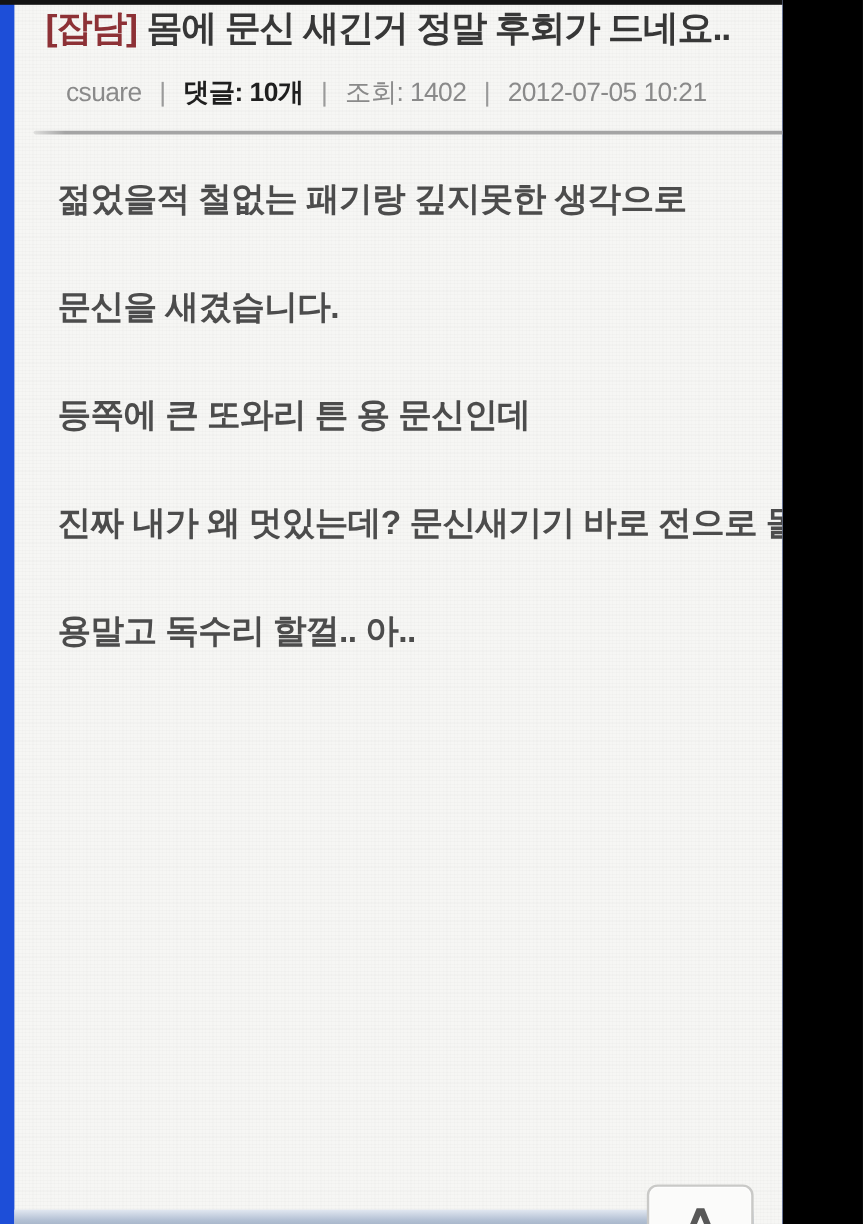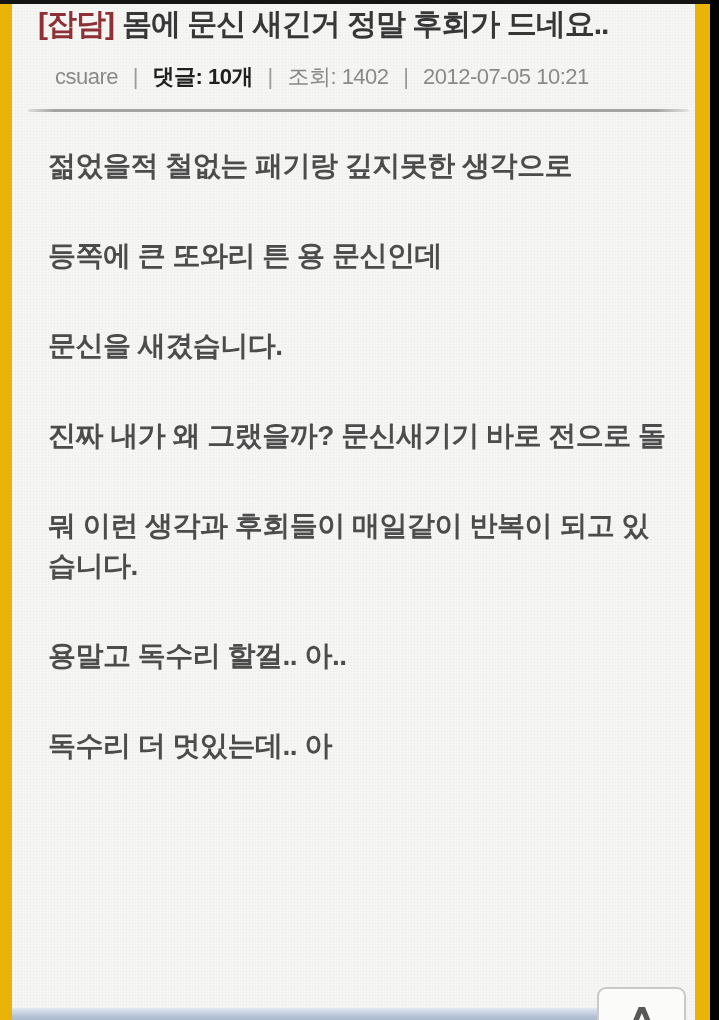--- a/index.html
+++ b/index.html
@@ -1,19 +1,19 @@
 <!DOCTYPE html>
 <html><head>
 <meta charset="utf-8">
 <style>
   html,body{margin:0;padding:0;background:#000;}
   .frame{
     position:relative;
-    width:710px;height:1020px;
-    background:#eab308;
+    width:652px;height:1020px;
+    background:#1d4ed8;
     overflow:hidden;
     font-family:"Liberation Sans","DejaVu Sans",sans-serif;
   }
   .content{
     position:absolute;
     left:12px;top:0;
     width:683px;height:1020px;
     background:#f6f6f4;
     background-image:
       repeating-linear-gradient(0deg, rgba(0,0,0,0.015) 0 1px, transparent 1px 3px),
@@ -111,37 +111,30 @@
       <span>2012-07-05 10:21</span>
     </div>
 
     <hr class="sep">
 
     <div class="post-body" id="post-body">
         <div class="para">
           <div class="line">젊었을적 철없는 패기랑 깊지못한 생각으로</div>
         </div>
         <div class="para">
+          <div class="line">문신을 새겼습니다.</div>
+        </div>
+        <div class="para">
           <div class="line">등쪽에 큰 또와리 튼 용 문신인데</div>
         </div>
         <div class="para">
-          <div class="line">문신을 새겼습니다.</div>
-        </div>
-        <div class="para">
-          <div class="line">진짜 내가 왜 그랬을까? 문신새기기 바로 전으로 돌</div>
-        </div>
-        <div class="para">
-          <div class="line">뭐 이런 생각과 후회들이 매일같이 반복이 되고 있</div>
-          <div class="line">습니다.</div>
+          <div class="line">진짜 내가 왜 멋있는데? 문신새기기 바로 전으로 돌</div>
         </div>
         <div class="para extra-gap">
           <div class="line">용말고 독수리 할껄.. 아..</div>
-        </div>
-        <div class="para">
-          <div class="line">독수리 더 멋있는데.. 아</div>
         </div>
       </div>
   </div>
 
   <div class="bottom-bar"></div>
 
   <button class="scroll-top">
     <span class="chev">∧</span>
   </button>
 </div>

